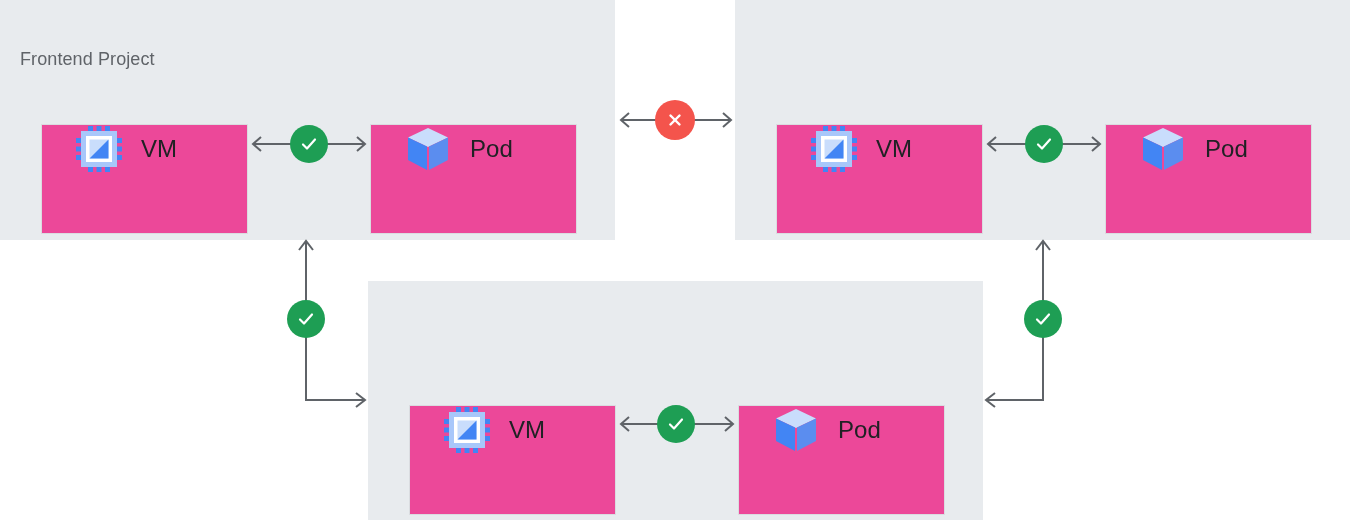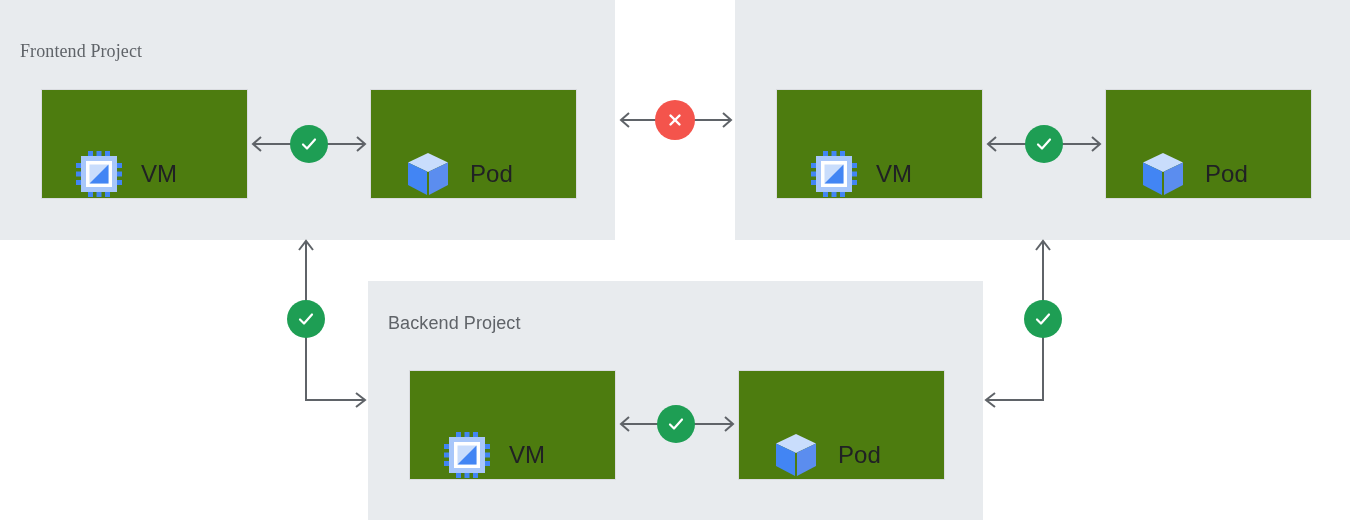--- a/index.html
+++ b/index.html
@@ -31,25 +31,26 @@
     color: #5F6368;
     font-size: 18px;
     line-height: 22px;
     letter-spacing: 0.1px;
     white-space: nowrap;
   }
 
   
   .card {
     position: absolute;
-    background: #4d7c0f;
+    background: #ec4899;
     border: 1px solid #DADCE0;
     box-sizing: border-box;
     display: flex;
-    align-items: flex-end;
+    align-items: flex-start;
+    margin-top: 35px;
   }
   .card-inner {
     display: flex;
     align-items: center;
     gap: 18px;
     padding-left: 33px;
   }
   .card-label {
     color: #202124;
     font-size: 24px;
@@ -83,21 +84,21 @@
   .badge svg { display: block; }
   .badge-ok   { background: #1E9E54; }
   .badge-fail { background: #F4544C; }
 </style>
 </head>
 <body>
 
 <div id="canvas">
 
   <div class="panel" style="left:0px; top:0px; width:615px; height:240px;">
-    <div class="panel-title" style="left:20px; top:40px;font-family:Liberation Serif, serif;">Frontend Project</div>
+    <div class="panel-title" style="left:20px; top:48px;">Frontend Project</div>
 
     <div class="card" style="left:41px; top:89px; width:207px; height:110px;">
       <div class="card-inner">
         <span class="icon-wrap">
           <svg width="48" height="48" viewBox="0 0 48 48" aria-hidden="true">
             <g fill="#4285F4">
               <rect x="13" y="1" width="5" height="7"></rect>
                 <rect x="21.5" y="1" width="5" height="7"></rect>
                 <rect x="30" y="1" width="5" height="7"></rect>
               <rect x="13" y="40" width="5" height="7"></rect>
@@ -172,21 +173,20 @@
             <path d="M4 12.5 L23 21.5 L23 45 L4 35 Z" fill="#4285F4"></path>
             <path d="M44 12.5 L25 21.5 L25 45 L44 35 Z" fill="#5B8DEF"></path>
           </svg>
         </span>
         <span class="card-label">Pod</span>
       </div>
     </div>
   </div>
 
   <div class="panel" style="left:368px; top:281px; width:615px; height:239px;">
-    <div class="panel-title" style="left:20px; top:31px;">Backend Project</div>
 
     <div class="card" style="left:41px; top:89px; width:207px; height:110px;">
       <div class="card-inner">
         <span class="icon-wrap">
           <svg width="48" height="48" viewBox="0 0 48 48" aria-hidden="true">
             <g fill="#4285F4">
               <rect x="13" y="1" width="5" height="7"></rect>
                 <rect x="21.5" y="1" width="5" height="7"></rect>
                 <rect x="30" y="1" width="5" height="7"></rect>
               <rect x="13" y="40" width="5" height="7"></rect>

